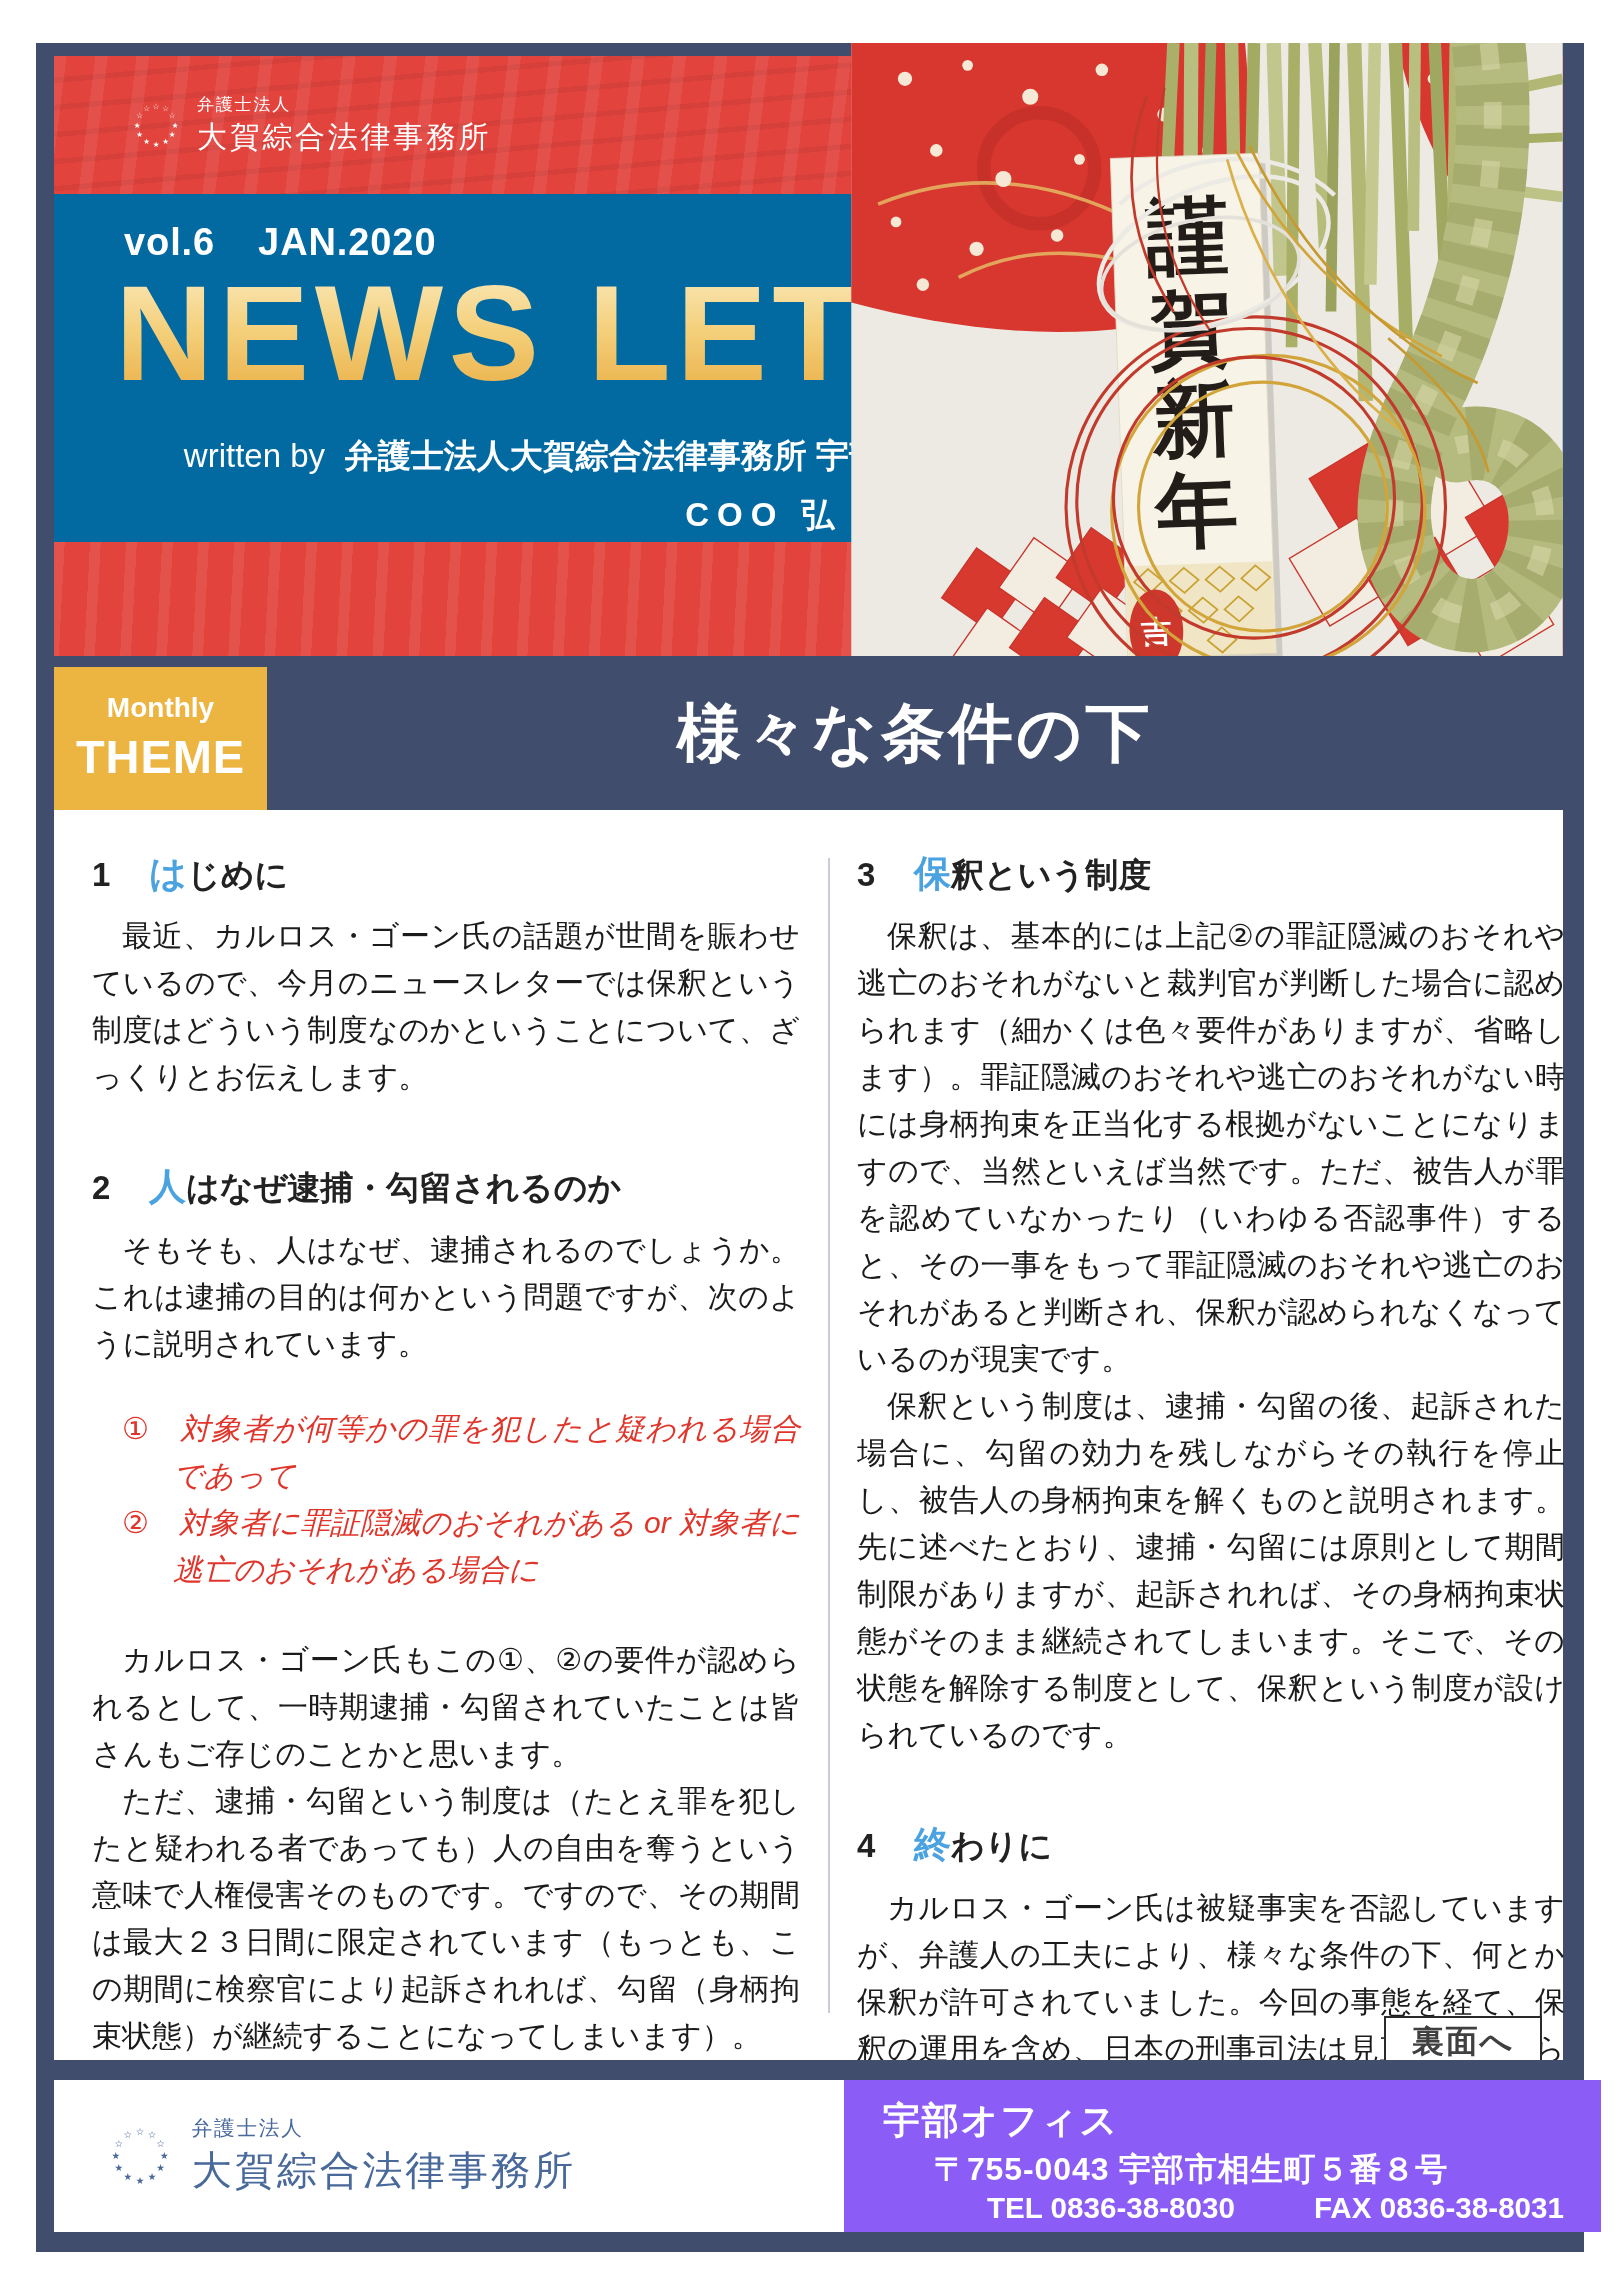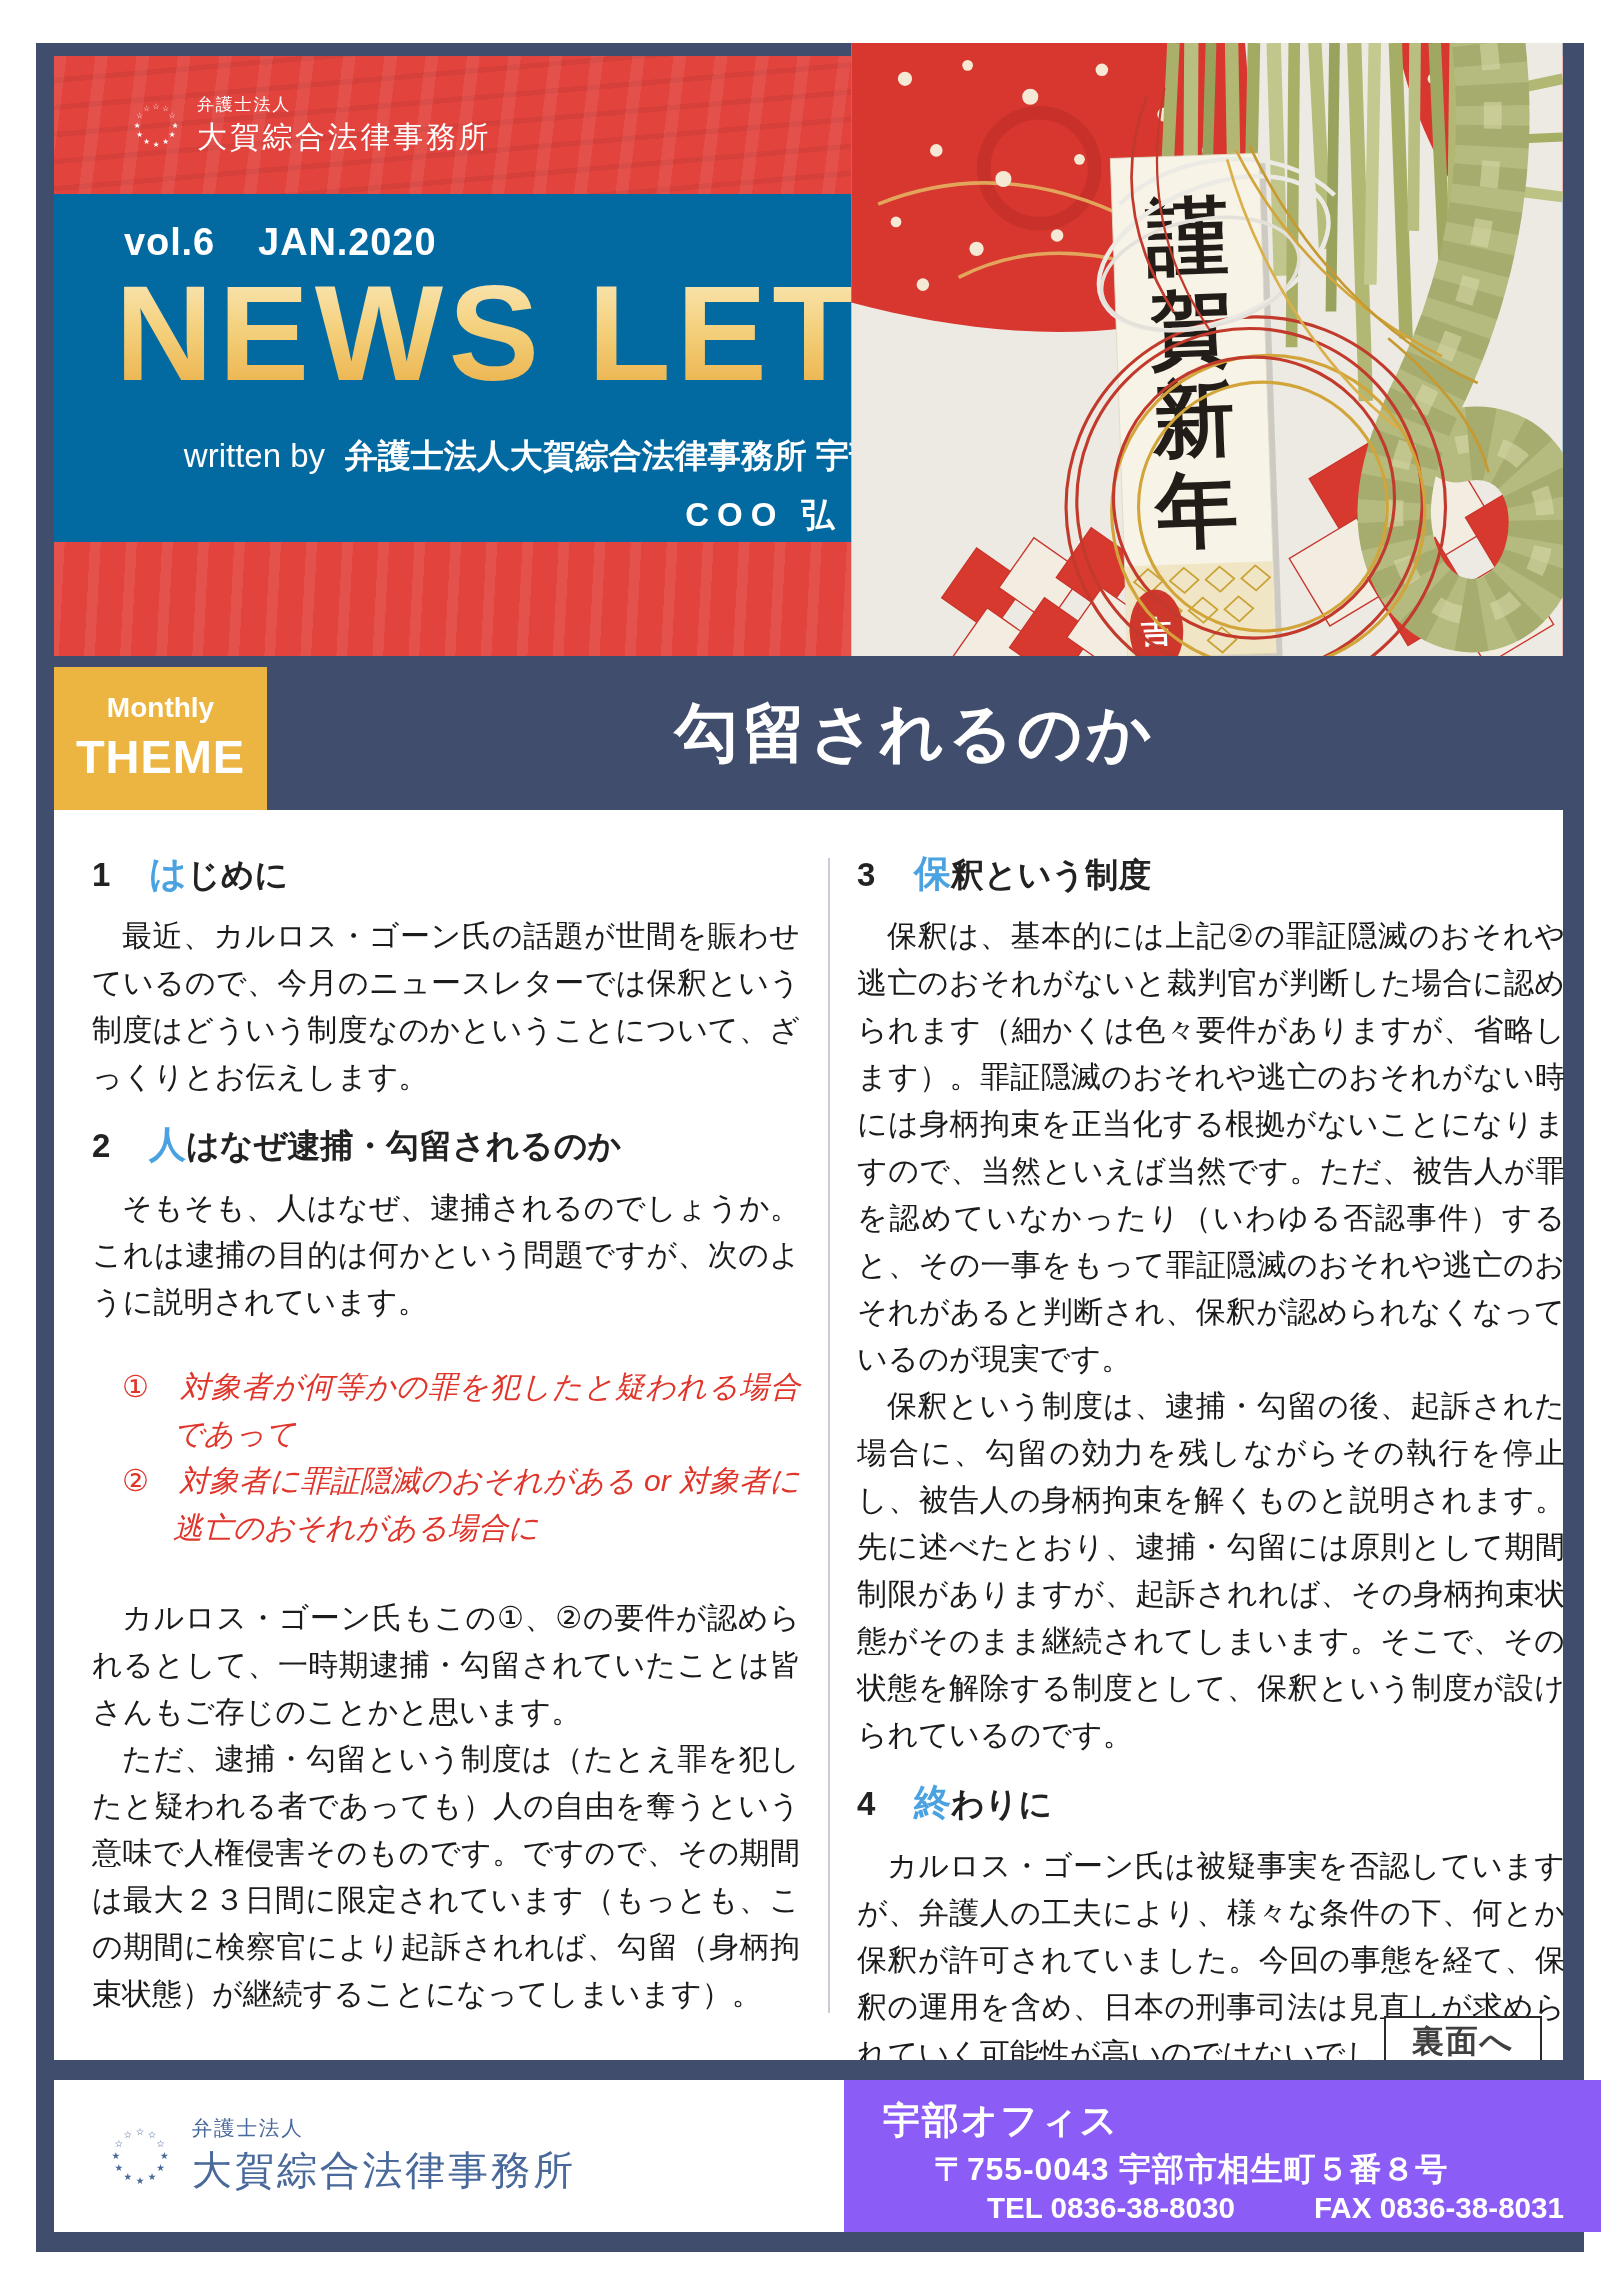--- a/index.html
+++ b/index.html
@@ -56,21 +56,21 @@
   .article { position:absolute; left:54px; top:811px; width:1509px; height:890px; background:#fff; }
   .col { position:absolute; top:39px; width:708px; font-size:30px; line-height:47px; color:#1b1b1b; text-align:justify; }
   .col-left  { left:38px; }
   .col-right { left:803px; }
   .col-divider { position:absolute; left:774px; top:47px; width:1.8px; height:1155px; background:#c9cdd8; }
 
   .sec-head { font-size:33px; font-weight:bold; color:#222; margin-bottom:14.3px; text-align:left; }
   .sec-head .num { display:inline-block; width:57px; }
   .sec-head .first { color:#4aa3e0; font-size:37px; }
   .para { text-indent:1em; }
-  .sec { margin-top:21px; }
+  .sec { margin-top:63px; }
   .red-list { margin-top:38px; color:#e0352b; }
   .red-item { padding-left:81px; text-indent:-51px;font-style:italic; }
   .after-items { color:#1b1b1b; }
   .para-gap { margin-top:43px; }
 
   .back-box { position:absolute; left:1330px; top:1205px; width:158px; height:52px; border:2.7px solid #2a2a2a; background:#fff;
     display:flex; align-items:center; justify-content:center; color:#404040; font-size:32px; font-weight:bold; letter-spacing:1.8px; }
 
   
   .footer-sep { position:absolute; left:36px; top:2060px; width:1548px; height:19.7px; background:#414d6d; }
@@ -255,21 +255,21 @@
         <path d="M350,50 C330,150 345,240 400,320" stroke="#c23a2c" stroke-width="2.5"></path>
       </g>
     </svg>
   </div>
 
   <div class="theme-band">
     <div class="theme-box">
       <div class="eyebrow">Monthly</div>
       <div class="label">THEME</div>
     </div>
-    <div class="theme-title">勾留されるのか</div>
+    <div class="theme-title">様々な条件の下</div>
   </div>
 
   <div class="article">
     <div class="col-divider"></div>
 
     <div class="col col-left">
       <div class="sec-head">
         <span class="num">1</span><span class="first">は</span><span>じめに</span>
       </div>
       <div class="para">最近、カルロス・ゴーン氏の話題が世間を賑わせているので、今月のニュースレターでは保釈という制度はどういう制度なのかということについて、ざっくりとお伝えします。</div>

